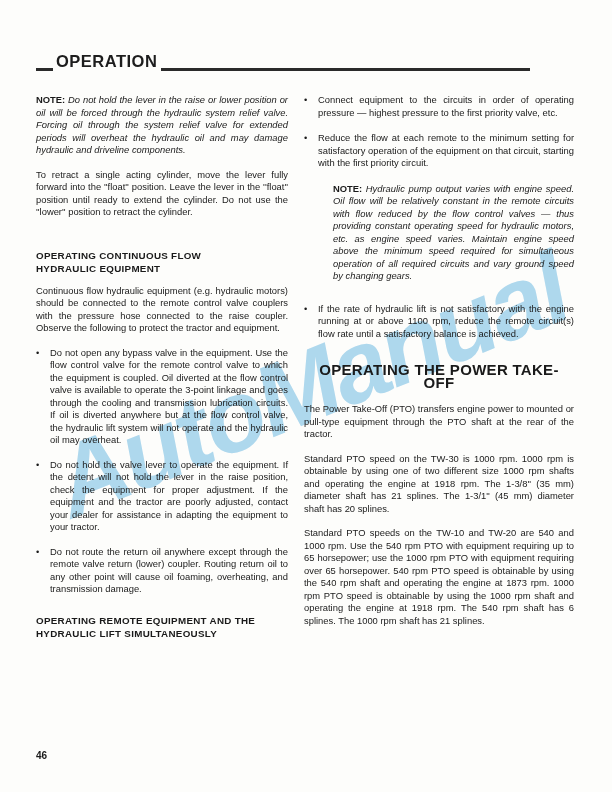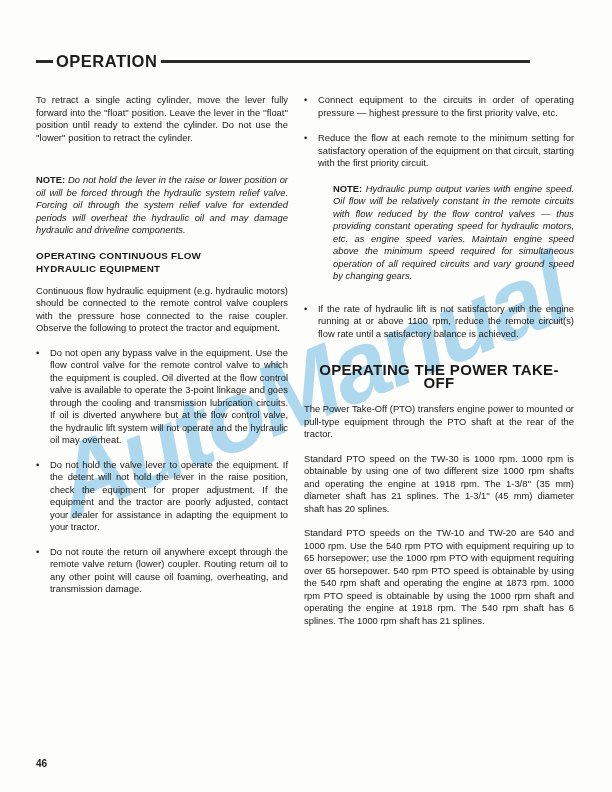--- a/index.html
+++ b/index.html
@@ -35,21 +35,21 @@
     opacity: 0.9;
     pointer-events: none;
     user-select: none;
   }
   
   .page-header {
     position: relative;
     z-index: 1;
     margin: 52px 82px 0 36px;  
     display: flex;
-    align-items: center;
+    align-items: flex-end;
   }
   .rule {
     height: 3px;
     background: #2a2a2a;
   }
   .rule-left  { width: 17px; margin-right: 3px; }
   .rule-right { flex: 1; margin-left: 4px; }
   .header-title {
     margin: 0;
     font-size: 16.5px;
@@ -104,21 +104,21 @@
   .mb30 { margin-bottom: 30px; }
   .mb10 { margin-bottom: 10px; }
   .mb20 { margin-bottom: 20px; }
   .mb14 { margin-bottom: 14px; }
   .mt18 { margin-top: 18px; }
   .mt24 { margin-top: 24px; }
   
   .page-number {
     position: absolute;
     left: 36px;
-    bottom: 23px;
+    bottom: 31px;
     z-index: 1;
     font-size: 10px;
     font-weight: bold;
   }
 </style>
 </head>
 <body>
 
 <div class="page">
 
@@ -127,23 +127,23 @@
   <header class="page-header">
     <span class="rule rule-left"></span>
     <h1 class="header-title">OPERATION</h1>
     <span class="rule rule-right"></span>
   </header>
 
   <main class="columns">
 
     <section class="col col-left">
 
+      <p class="para mb12"><span class="note-label">NOTE:</span> <span class="note-text">Do not hold the lever in the raise or lower position or oil will be forced through the hydraulic system relief valve. Forcing oil through the system relief valve for extended periods will overheat the hydraulic oil and may damage hydraulic and driveline components.</span></p>
+
       <p class="para mb30">To retract a single acting cylinder, move the lever fully forward into the ''float'' position. Leave the lever in the ''float'' position until ready to extend the cylinder. Do not use the ''lower'' position to retract the cylinder.</p>
-
-      <p class="para mb12"><span class="note-label">NOTE:</span> <span class="note-text">Do not hold the lever in the raise or lower position or oil will be forced through the hydraulic system relief valve. Forcing oil through the system relief valve for extended periods will overheat the hydraulic oil and may damage hydraulic and driveline components.</span></p>
 
       <h2 class="heading mb10">OPERATING CONTINUOUS FLOW
 HYDRAULIC EQUIPMENT</h2>
 
       <p class="para mb12">Continuous flow hydraulic equipment (e.g. hydraulic motors) should be connected to the remote control valve couplers with the pressure hose connected to the raise coupler. Observe the following to protect the tractor and equipment.</p>
 
       <div class="bullet mb12">
         <span class="bullet-marker">•</span>
         <div class="bullet-body">Do not open any bypass valve in the equipment. Use the flow control valve for the remote control valve to which the equipment is coupled. Oil diverted at the flow control valve is available to operate the 3-point linkage and goes through the cooling and transmission lubrication circuits. If oil is diverted anywhere but at the flow control valve, the hydraulic lift system will not operate and the hydraulic oil may overheat.</div>
       </div>
@@ -151,20 +151,22 @@
       <div class="bullet mb12">
         <span class="bullet-marker">•</span>
         <div class="bullet-body">Do not hold the valve lever to operate the equipment. If the detent will not hold the lever in the raise position, check the equipment for proper adjustment. If the equipment and the tractor are poorly adjusted, contact your dealer for assistance in adapting the equipment to your tractor.</div>
       </div>
 
       <div class="bullet">
         <span class="bullet-marker">•</span>
         <div class="bullet-body">Do not route the return oil anywhere except through the remote valve return (lower) coupler. Routing return oil to any other point will cause oil foaming, overheating, and transmission damage.</div>
       </div>
 
+      <h2 class="heading mt18 mb10">OPERATING REMOTE EQUIPMENT AND THE
+HYDRAULIC LIFT SIMULTANEOUSLY</h2>
 
 
     </section>
 
     <section class="col col-right">
 
       <div class="bullet mb13">
         <span class="bullet-marker">•</span>
         <div class="bullet-body">Connect equipment to the circuits in order of operating pressure — highest pressure to the first priority valve, etc.</div>
       </div>

